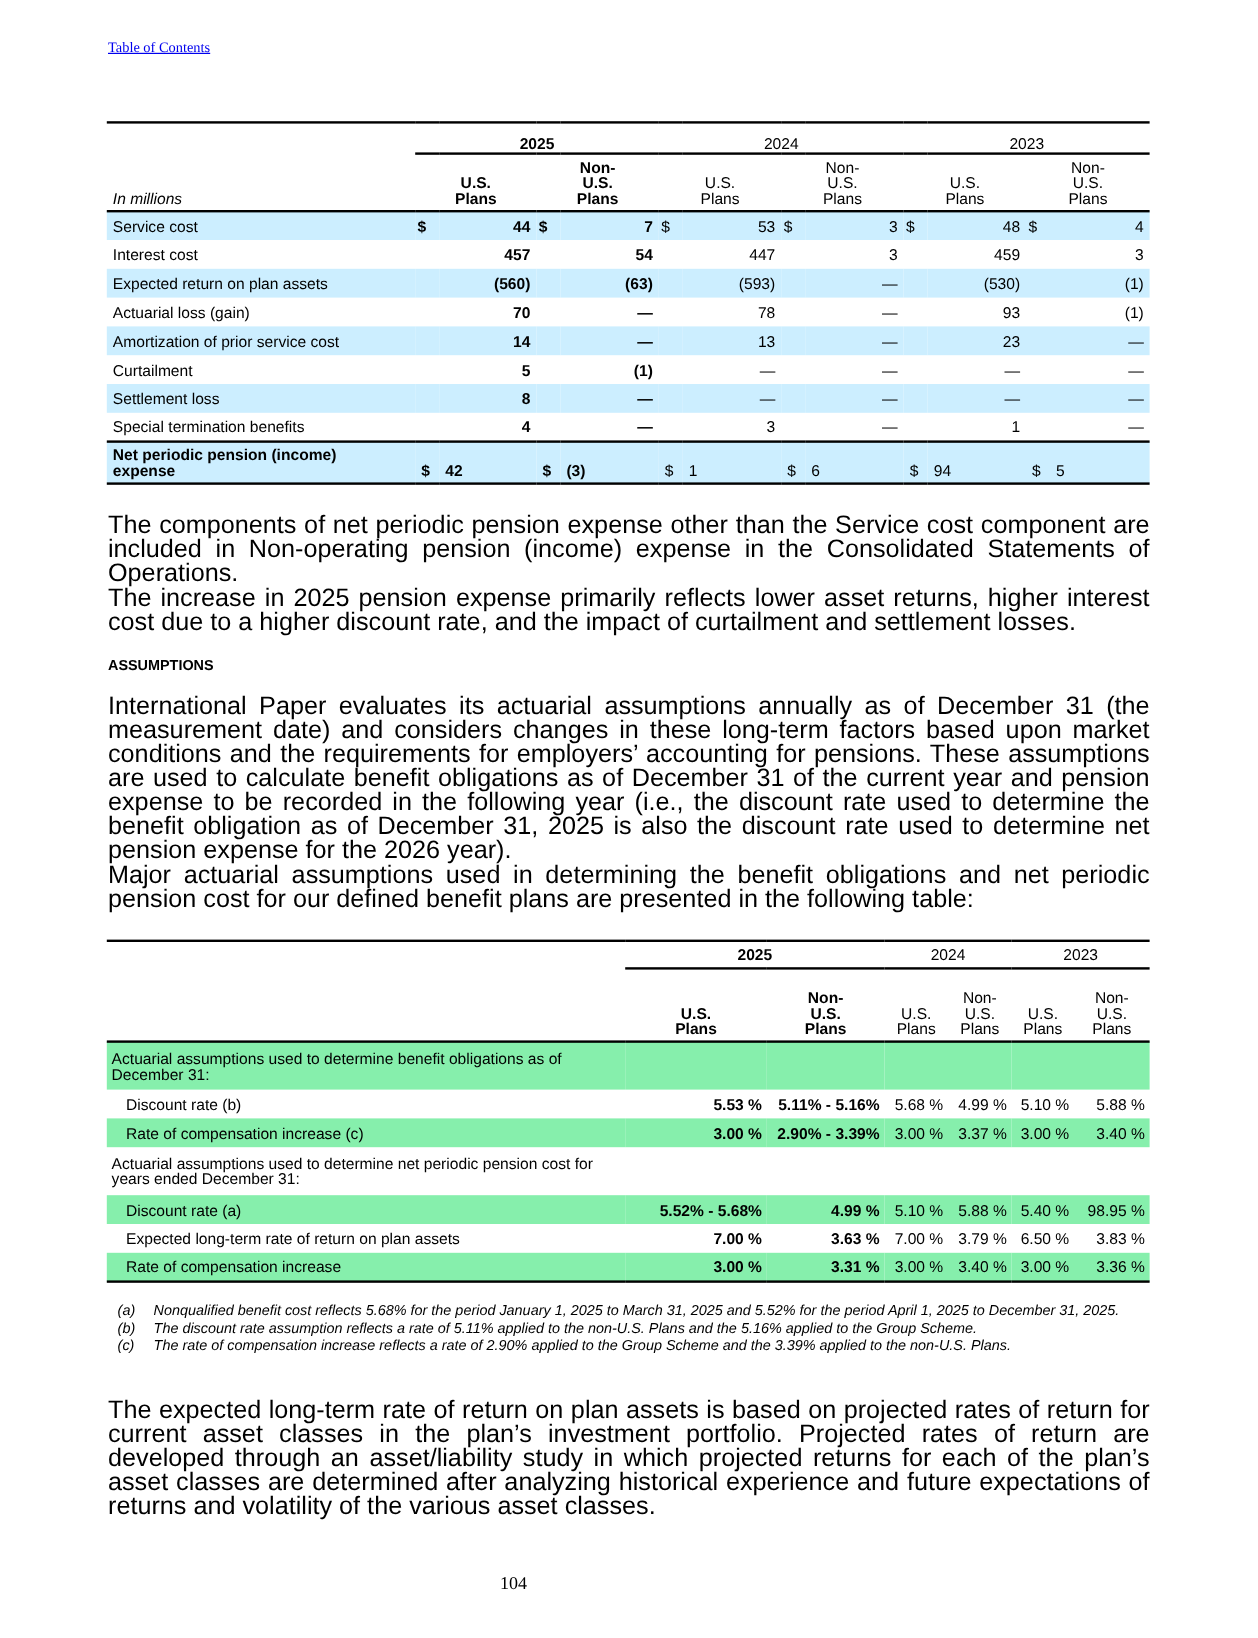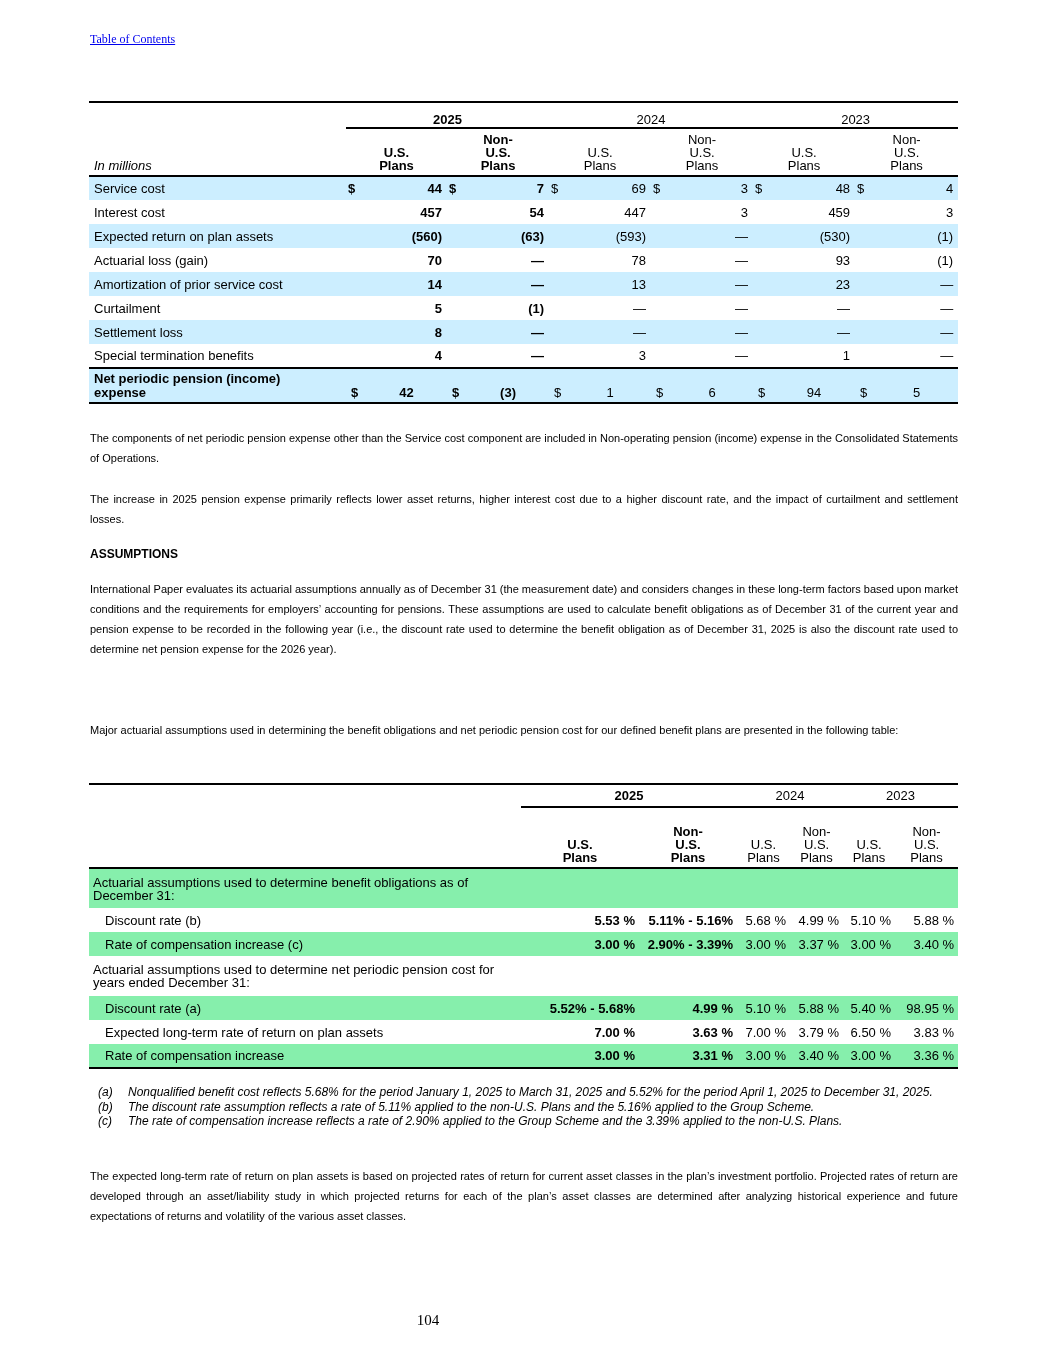--- a/index.html
+++ b/index.html
@@ -36,29 +36,29 @@
     .t1 .top-rule td { border-top: 2px solid #000; }
     .t1 .year-row td { height: 26px; text-align: center; }
     .t1 .year-row td.yr { border-bottom: 2px solid #000; }
     .t1 .hdr-row td { height: 48px; text-align: center; line-height: 13px; padding-bottom: 3px; border-bottom: 2px solid #000; }
     .t1 .hdr-row td.lbl { text-align: left; font-style: italic; }
     .t1 .data-row td { height: 24px; vertical-align: middle; }
     .t1 .data-row.shaded td { background: #cceeff; }
     .t1 .data-row td.num { text-align: right; }
     .t1 .data-row td.dol { text-align: left; padding-left: 2px; }
     .t1 .total-row td { height: 35px; background: #cceeff; vertical-align: bottom; padding-bottom: 2px; border-top: 2px solid #000; border-bottom: 2px solid #000; line-height: 14px; }
-    .t1 .total-row td.num { text-align: center; }
+    .t1 .total-row td.num { text-align: left; }
     .bold { font-weight: bold; }
 
     
     .para {
       position: absolute;
       left: 90px;
       width: 868px;
-      font-size: 11px;
+      font-size: 21px;
       line-height: 20px;
       text-align: justify;
       font-family: "Liberation Sans", sans-serif;
     }
     .heading {
       position: absolute;
       left: 90px;
       font-size: 12px;
       font-weight: bold;
     }
@@ -146,21 +146,21 @@
     <td colspan="2"><span>Non-</span><br><span>U.S.</span><br><span>Plans</span></td>
   </tr>
 
   <tr class="data-row shaded">
     <td>Service cost</td>
     <td class="dol bold">$</td>
     <td class="num bold">44</td>
     <td class="dol bold">$</td>
     <td class="num bold">7</td>
     <td class="dol">$</td>
-    <td class="num">69</td>
+    <td class="num">53</td>
     <td class="dol">$</td>
     <td class="num">3</td>
     <td class="dol">$</td>
     <td class="num">48</td>
     <td class="dol">$</td>
     <td class="num">4</td>
   </tr>
 
   <tr class="data-row">
     <td>Interest cost</td>

